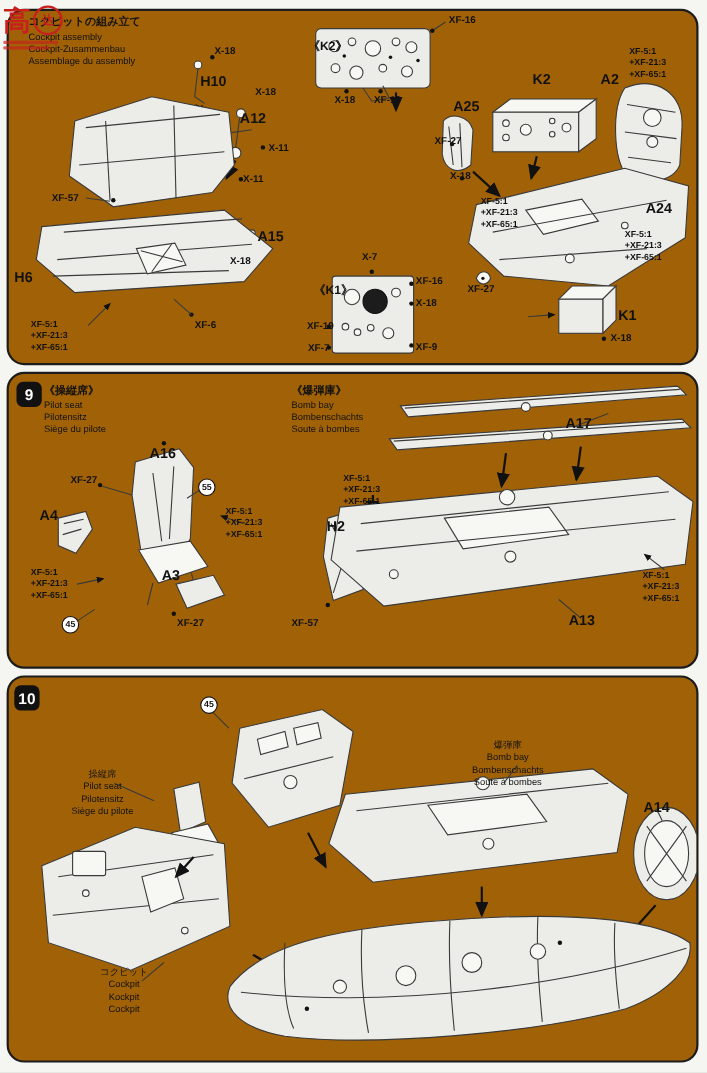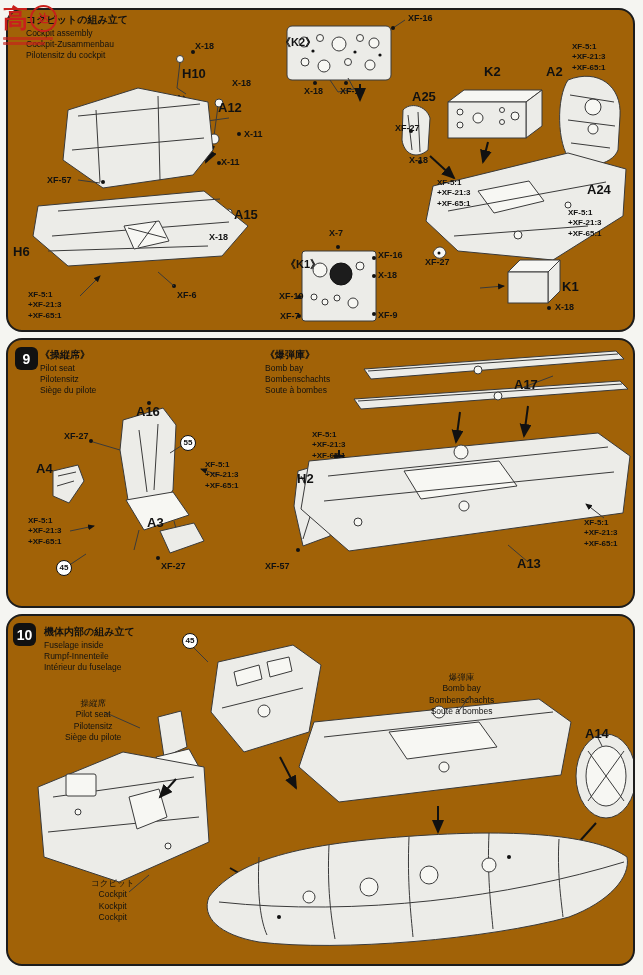--- a/index.html
+++ b/index.html
@@ -169,21 +169,21 @@
       <path d="M540,262 L552,250 L552,281 L540,293 Z" class="d1"></path>
       <rect x="500" y="262" width="40" height="31" class="d1"></rect>
       <circle cx="541" cy="298" r="2" class="dot"></circle>
       <path d="M472,278 L496,276" class="ln" marker-end="url(#ah1)"></path>
     </svg>
 
     <div class="hblock" style="left:18px;top:3px">
       <div class="ja">コクピットの組み立て</div>
       <div class="ln2">Cockpit assembly</div>
       <div class="ln2">Cockpit-Zusammenbau</div>
-      <div class="ln2">Pilotensitz du cockpit</div>
+      <div class="ln2">Assemblage du assembly</div>
     </div>
 
     <div class="lbl tag" style="left:272px;top:4px">《K2》</div>
     <div class="lbl paint" style="left:400px;top:4px">XF-16</div>
     <div class="lbl paint" style="left:187px;top:32px">X-18</div>
     <div class="lbl part" style="left:174px;top:57px">H10</div>
     <div class="lbl part" style="left:210px;top:91px">A12</div>
     <div class="lbl paint" style="left:224px;top:69px">X-18</div>
     <div class="lbl paint" style="left:296px;top:77px">X-18</div>
     <div class="lbl paint" style="left:332px;top:77px">XF-19</div>
@@ -372,26 +372,20 @@
         <circle cx="501" cy="241" r="2" class="dot"></circle>
 
       <ellipse cx="598" cy="160" rx="30" ry="42" class="d1"></ellipse>
       <ellipse cx="598" cy="160" rx="20" ry="30" class="d2"></ellipse>
       <path d="M580,135 L616,185 M616,135 L580,185" class="ln"></path>
       <path d="M589,120 L594,130" class="ln"></path>
     </svg>
 
     <div class="badge" style="left:5px;top:7px">10</div>
 
-    <div class="hblock" style="left:36px;top:9px">
-      <div class="ja">機体内部の組み立て</div>
-      <div class="ln2">Fuselage inside</div>
-      <div class="ln2">Rumpf-Innenteile</div>
-      <div class="ln2">Intérieur du fuselage</div>
-    </div>
 
     <div class="lbl circ" style="left:174px;top:17px">45</div>
     <div class="lbl note" style="left:57px;top:82px">操縦席
 Pilot seat
 Pilotensitz
 Siège du pilote</div>
     <div class="lbl note" style="left:421px;top:56px">爆弾庫
 Bomb bay
 Bombenschachts
 Soute à bombes</div>

